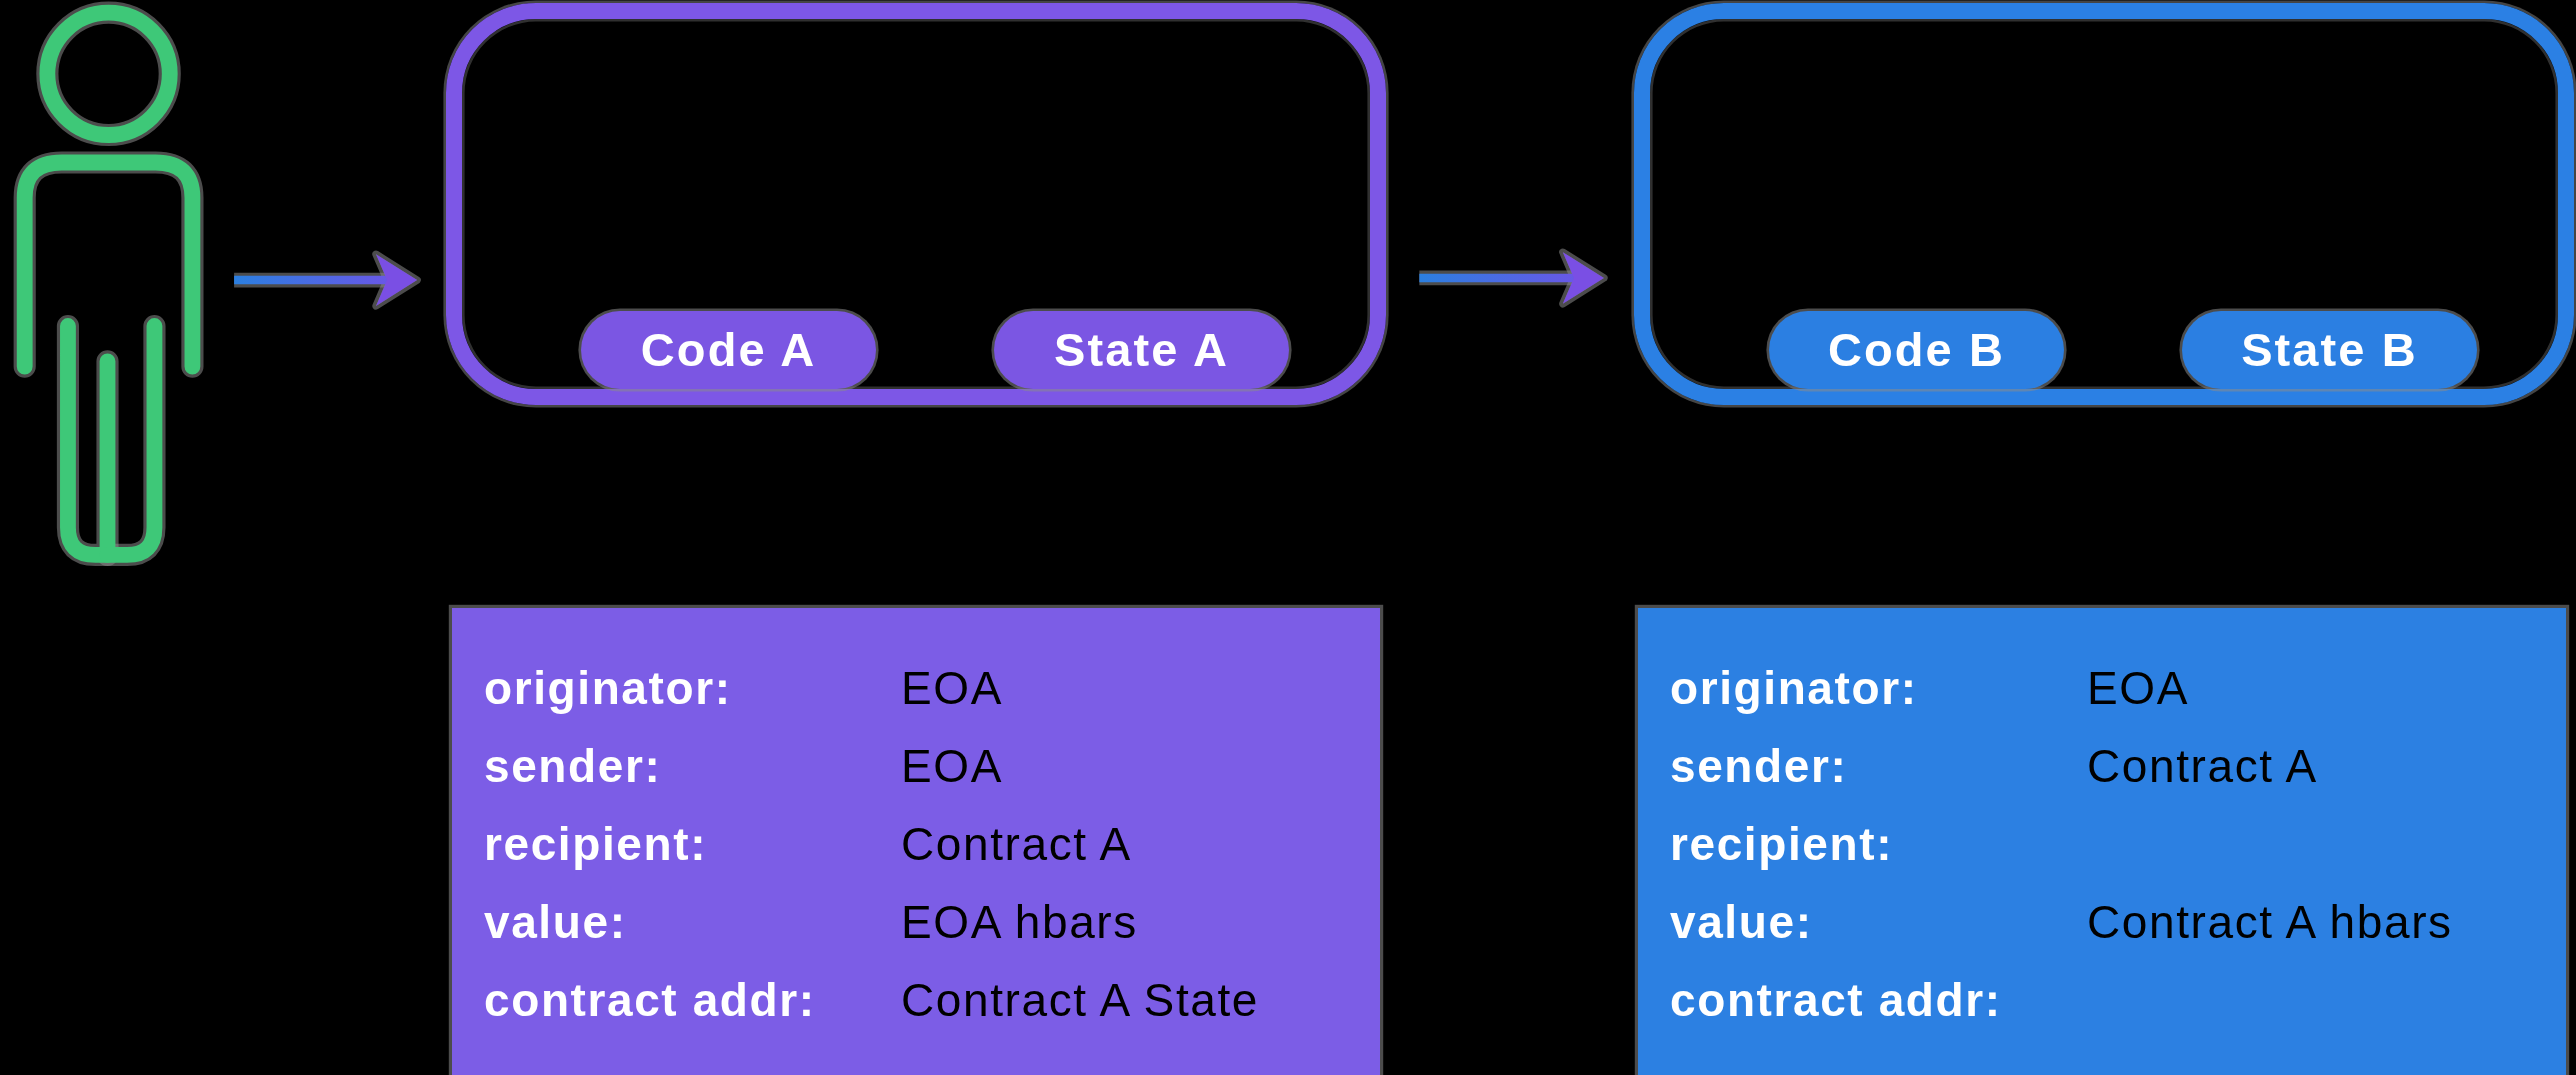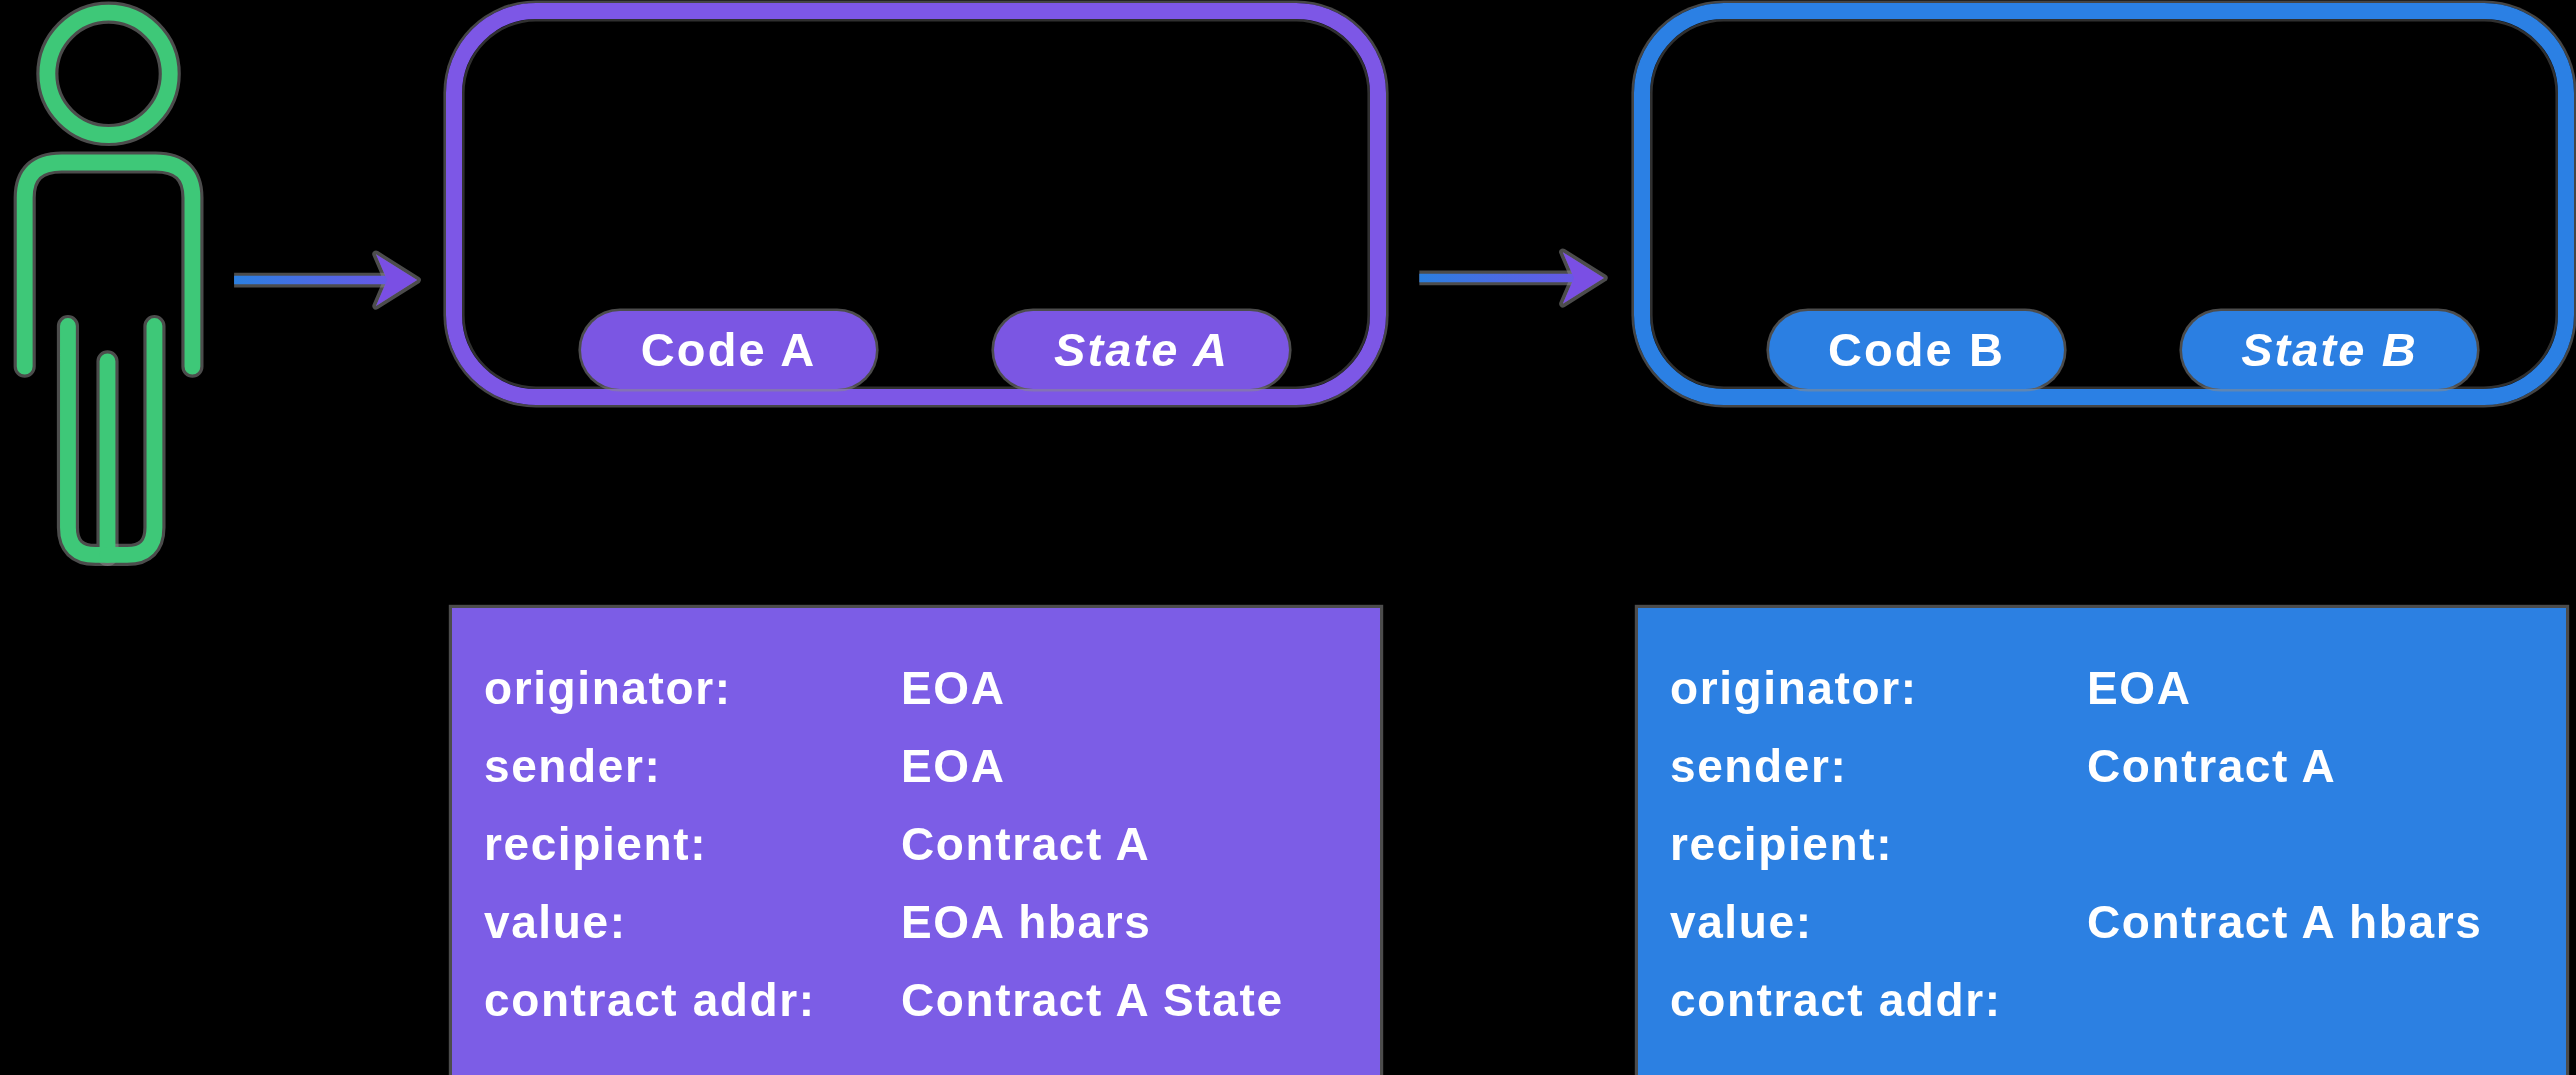--- a/index.html
+++ b/index.html
@@ -18,34 +18,34 @@
   .contract.blue{left:1634px;border:16px solid #2B80E4;
     box-shadow:0 0 0 2.6px rgba(138,138,138,.5), inset 0 0 0 2.6px rgba(138,138,138,.35);}
   
   .pill{
     position:absolute;top:292px;width:295px;height:78px;border-radius:39px;
     display:flex;align-items:center;justify-content:center;
     color:#ffffff;font-weight:bold;font-size:47px;letter-spacing:2.1px;
     box-shadow:0 0 0 2.6px rgba(138,138,138,.55);
   }
   .pill.p1{left:119px;}
-  .pill.p2{left:532px;font-style:italic;}
+  .pill.p2{left:532px;}
   .purple .pill{background:#7B56E3;}
   .blue .pill{background:#2B7FE2;}
   
   .panel{
     position:absolute;top:608px;width:928px;height:468px;box-sizing:border-box;
     padding:41px 10px 0 32px;
     box-shadow:0 0 0 3.2px rgba(138,138,138,.55);
   }
   .panel.purple-panel{left:452px;background:#7C5DE6;}
   .panel.blue-panel{left:1638px;background:#2C80E2;}
   .row{display:flex;height:78px;align-items:center;}
   .lbl{width:417px;flex:0 0 417px;color:#fff;font-weight:bold;font-size:46px;letter-spacing:1.6px;white-space:nowrap;}
-  .val{color:#ffffff;font-weight:bold;font-size:46px;letter-spacing:1.6px;white-space:nowrap;}
+  .val{color:#000000;font-weight:normal;font-size:46px;letter-spacing:1.6px;white-space:nowrap;}
 </style>
 </head>
 <body>
 
 <div id="canvas">
 
   <svg width="2576" height="1075" viewBox="0 0 4882 2038">
     <defs>
       <linearGradient id="grad1" gradientUnits="userSpaceOnUse" x1="443" y1="531" x2="790" y2="531">
         <stop offset="0" stop-color="#2B7FE0"></stop>

